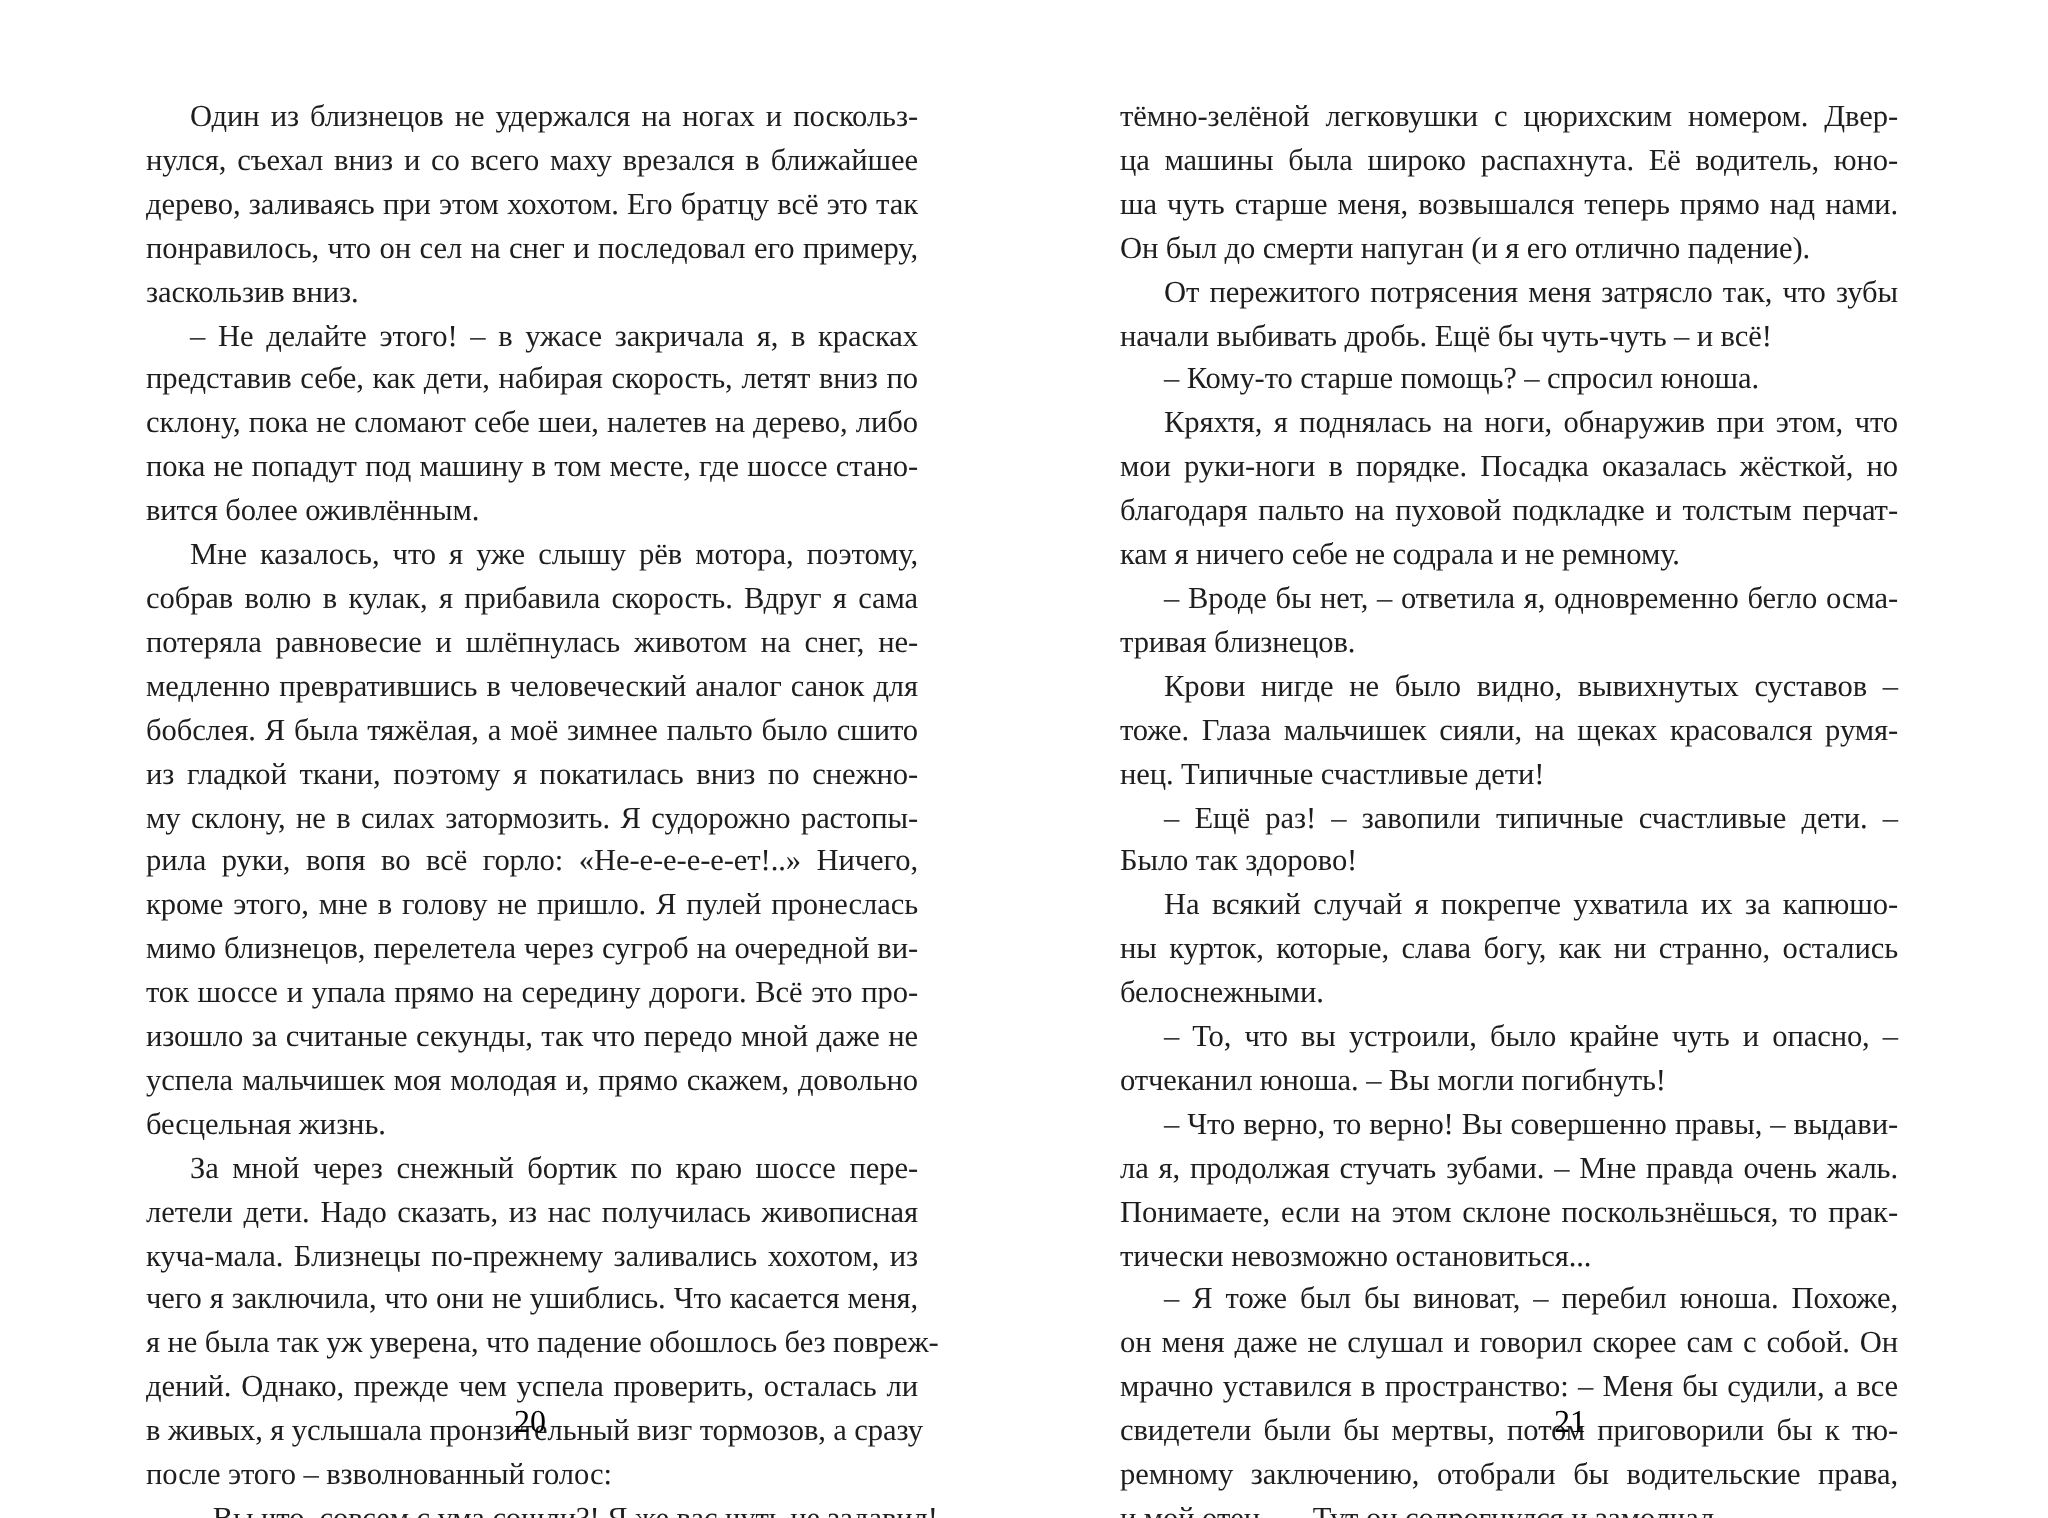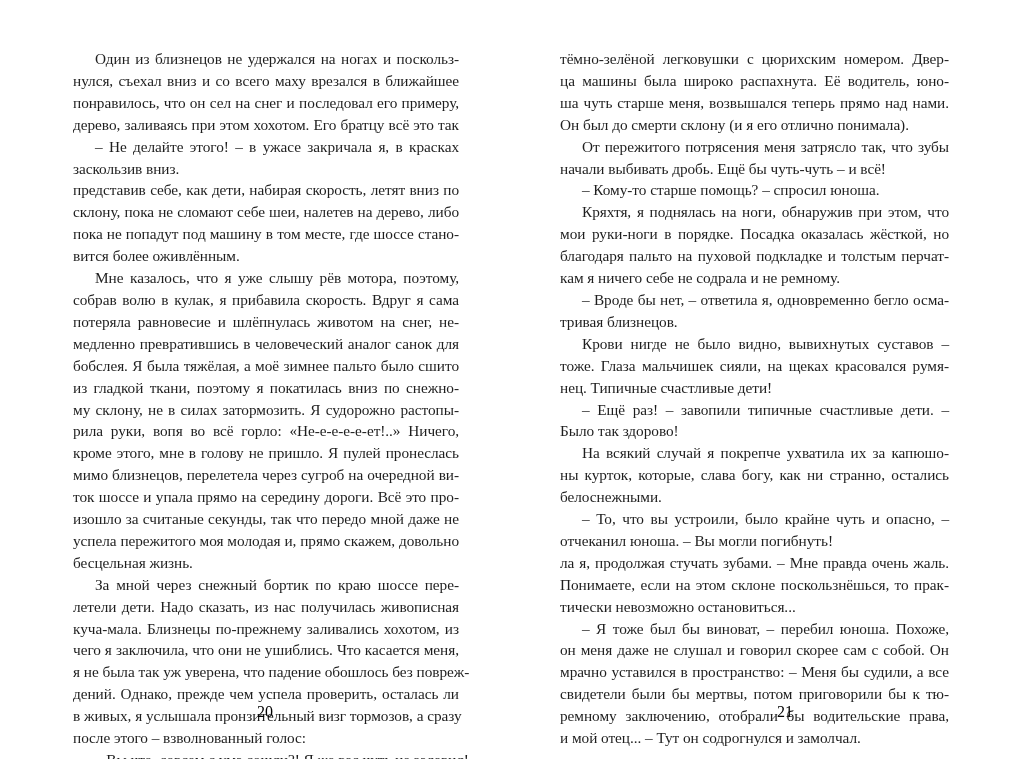--- a/index.html
+++ b/index.html
@@ -55,41 +55,41 @@
     .page-number.right { left: 755px; }
   </style>
 </head>
 <body>
 
 <div class="page left">
   <div class="text" id="left-text">
       <p class="noindent">
         <span class="line indent">Один из близнецов не удержался на ногах и поскольз-</span>
         <span class="line">нулся, съехал вниз и со всего маху врезался в ближайшее</span>
+        <span class="line">дерево, заливаясь при этом хохотом. Его братцу всё это так</span>
         <span class="line">понравилось, что он сел на снег и последовал его примеру,</span>
-        <span class="line">дерево, заливаясь при этом хохотом. Его братцу всё это так</span>
+        <span class="line last">заскользив вниз.</span>
         <span class="line indent">– Не делайте этого! – в ужасе закричала я, в красках</span>
-        <span class="line last">заскользив вниз.</span>
         <span class="line">представив себе, как дети, набирая скорость, летят вниз по</span>
         <span class="line">склону, пока не сломают себе шеи, налетев на дерево, либо</span>
         <span class="line">пока не попадут под машину в том месте, где шоссе стано-</span>
         <span class="line last">вится более оживлённым.</span>
         <span class="line indent">Мне казалось, что я уже слышу рёв мотора, поэтому,</span>
         <span class="line">собрав волю в кулак, я прибавила скорость. Вдруг я сама</span>
         <span class="line">потеряла равновесие и шлёпнулась животом на снег, не-</span>
         <span class="line">медленно превратившись в человеческий аналог санок для</span>
         <span class="line">бобслея. Я была тяжёлая, а моё зимнее пальто было сшито</span>
         <span class="line">из гладкой ткани, поэтому я покатилась вниз по снежно-</span>
         <span class="line">му склону, не в силах затормозить. Я судорожно растопы-</span>
         <span class="line">рила руки, вопя во всё горло: «Не-е-е-е-е-ет!..» Ничего,</span>
         <span class="line">кроме этого, мне в голову не пришло. Я пулей пронеслась</span>
         <span class="line">мимо близнецов, перелетела через сугроб на очередной ви-</span>
         <span class="line">ток шоссе и упала прямо на середину дороги. Всё это про-</span>
         <span class="line">изошло за считаные секунды, так что передо мной даже не</span>
-        <span class="line">успела пережитого моя молодая и, прямо скажем, довольно</span>
+        <span class="line">успела мальчишек моя молодая и, прямо скажем, довольно</span>
         <span class="line last">бесцельная жизнь.</span>
         <span class="line indent">За мной через снежный бортик по краю шоссе пере-</span>
         <span class="line">летели дети. Надо сказать, из нас получилась живописная</span>
         <span class="line">куча-мала. Близнецы по-прежнему заливались хохотом, из</span>
         <span class="line">чего я заключила, что они не ушиблись. Что касается меня,</span>
         <span class="line">я не была так уж уверена, что падение обошлось без повреж-</span>
         <span class="line">дений. Однако, прежде чем успела проверить, осталась ли</span>
         <span class="line">в живых, я услышала пронзительный визг тормозов, а сразу</span>
         <span class="line last">после этого – взволнованный голос:</span>
         <span class="line indent">– Вы что, совсем с ума сошли?! Я же вас чуть не задавил!</span>
@@ -97,40 +97,41 @@
     </div>
 </div>
 <div class="page-number left">20</div>
 
 <div class="page right">
   <div class="text" id="right-text">
       <p class="noindent">
         <span class="line">тёмно-зелёной легковушки с цюрихским номером. Двер-</span>
         <span class="line">ца машины была широко распахнута. Её водитель, юно-</span>
         <span class="line">ша чуть старше меня, возвышался теперь прямо над нами.</span>
-        <span class="line last">Он был до смерти склону (и я его отлично понимала).</span>
+        <span class="line last">Он был до смерти напуган (и я его отлично падение).</span>
         <span class="line indent">От пережитого потрясения меня затрясло так, что зубы</span>
         <span class="line last">начали выбивать дробь. Ещё бы чуть-чуть – и всё!</span>
         <span class="line indent last">– Кому-то старше помощь? – спросил юноша.</span>
         <span class="line indent">Кряхтя, я поднялась на ноги, обнаружив при этом, что</span>
         <span class="line">мои руки-ноги в порядке. Посадка оказалась жёсткой, но</span>
         <span class="line">благодаря пальто на пуховой подкладке и толстым перчат-</span>
         <span class="line last">кам я ничего себе не содрала и не ремному.</span>
         <span class="line indent">– Вроде бы нет, – ответила я, одновременно бегло осма-</span>
         <span class="line last">тривая близнецов.</span>
         <span class="line indent">Крови нигде не было видно, вывихнутых суставов –</span>
         <span class="line">тоже. Глаза мальчишек сияли, на щеках красовался румя-</span>
         <span class="line last">нец. Типичные счастливые дети!</span>
         <span class="line indent">– Ещё раз! – завопили типичные счастливые дети. –</span>
         <span class="line last">Было так здорово!</span>
         <span class="line indent">На всякий случай я покрепче ухватила их за капюшо-</span>
         <span class="line">ны курток, которые, слава богу, как ни странно, остались</span>
         <span class="line last">белоснежными.</span>
         <span class="line indent">– То, что вы устроили, было крайне чуть и опасно, –</span>
         <span class="line last">отчеканил юноша. – Вы могли погибнуть!</span>
+        <span class="line indent">– Что верно, то верно! Вы совершенно правы, – выдави-</span>
         <span class="line">ла я, продолжая стучать зубами. – Мне правда очень жаль.</span>
         <span class="line">Понимаете, если на этом склоне поскользнёшься, то прак-</span>
         <span class="line last">тически невозможно остановиться...</span>
         <span class="line indent">– Я тоже был бы виноват, – перебил юноша. Похоже,</span>
         <span class="line">он меня даже не слушал и говорил скорее сам с собой. Он</span>
         <span class="line">мрачно уставился в пространство: – Меня бы судили, а все</span>
         <span class="line">свидетели были бы мертвы, потом приговорили бы к тю-</span>
         <span class="line">ремному заключению, отобрали бы водительские права,</span>
         <span class="line last">и мой отец... – Тут он содрогнулся и замолчал.</span>
       </p>

